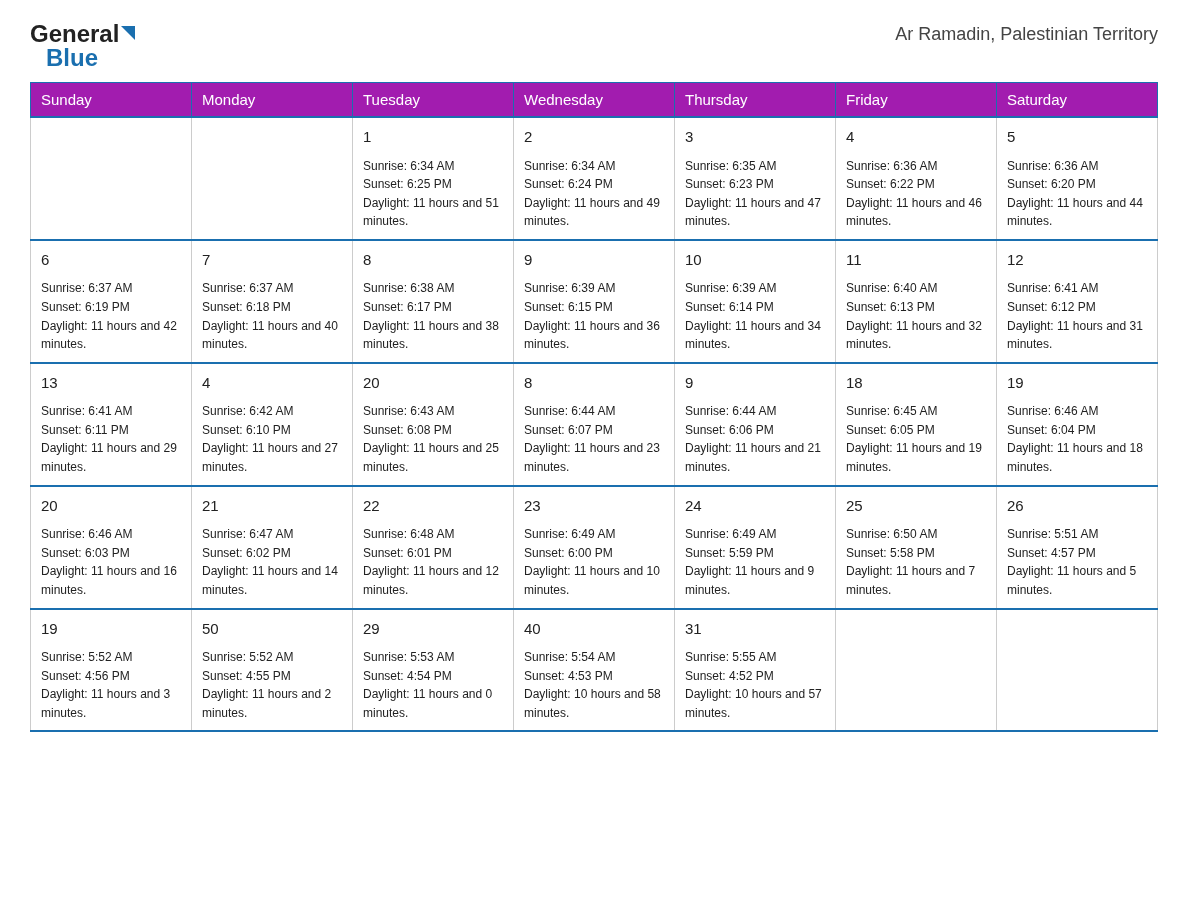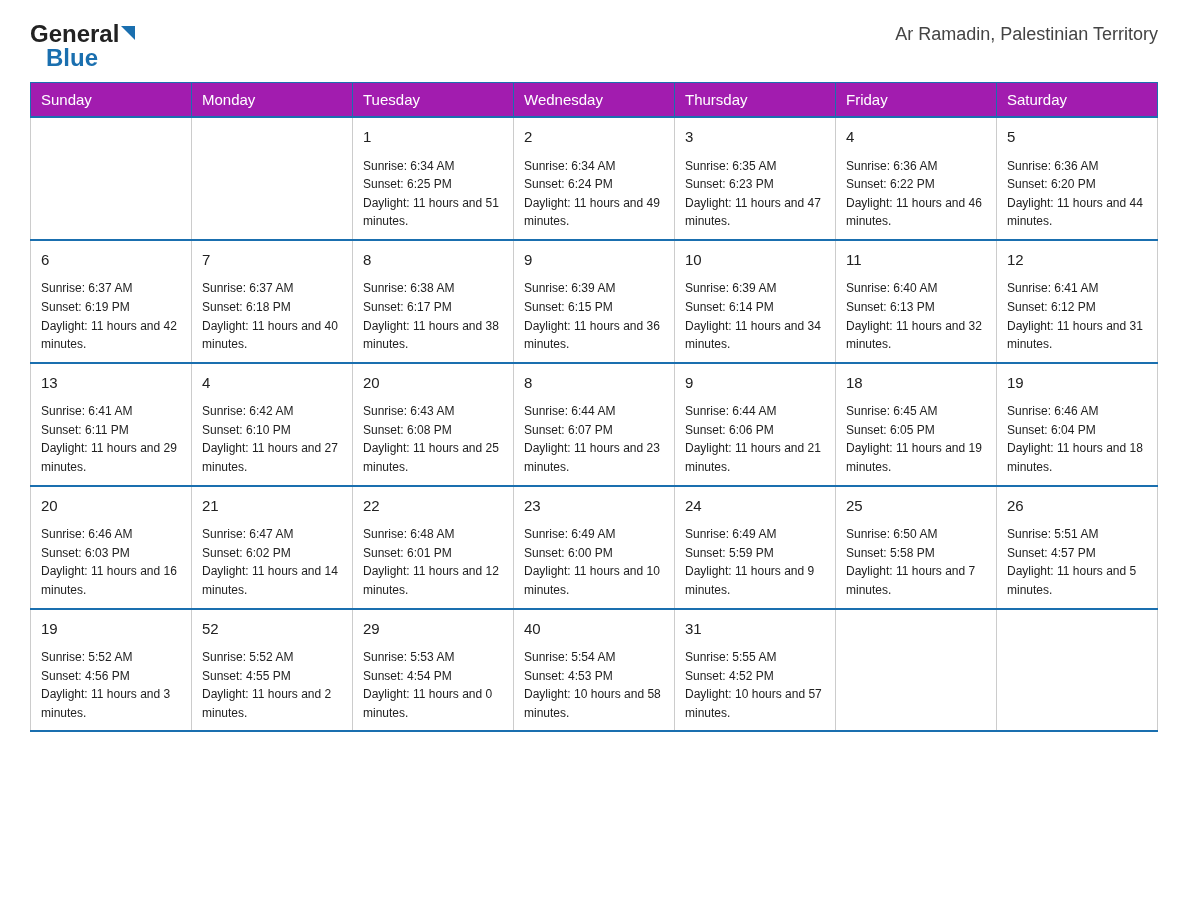--- a/index.html
+++ b/index.html
@@ -247,21 +247,21 @@
           <span class="day-number">26</span>
           <div class="day-info">Sunrise: 5:51 AM<br>Sunset: 4:57 PM<br>Daylight: 11 hours and 5 minutes.</div>
         </td>
       </tr>
       <tr>
         <td>
           <span class="day-number">19</span>
           <div class="day-info">Sunrise: 5:52 AM<br>Sunset: 4:56 PM<br>Daylight: 11 hours and 3 minutes.</div>
         </td>
         <td>
-          <span class="day-number">52</span>
+          <span class="day-number">50</span>
           <div class="day-info">Sunrise: 5:52 AM<br>Sunset: 4:55 PM<br>Daylight: 11 hours and 2 minutes.</div>
         </td>
         <td>
           <span class="day-number">29</span>
           <div class="day-info">Sunrise: 5:53 AM<br>Sunset: 4:54 PM<br>Daylight: 11 hours and 0 minutes.</div>
         </td>
         <td>
           <span class="day-number">40</span>
           <div class="day-info">Sunrise: 5:54 AM<br>Sunset: 4:53 PM<br>Daylight: 10 hours and 58 minutes.</div>
         </td>

